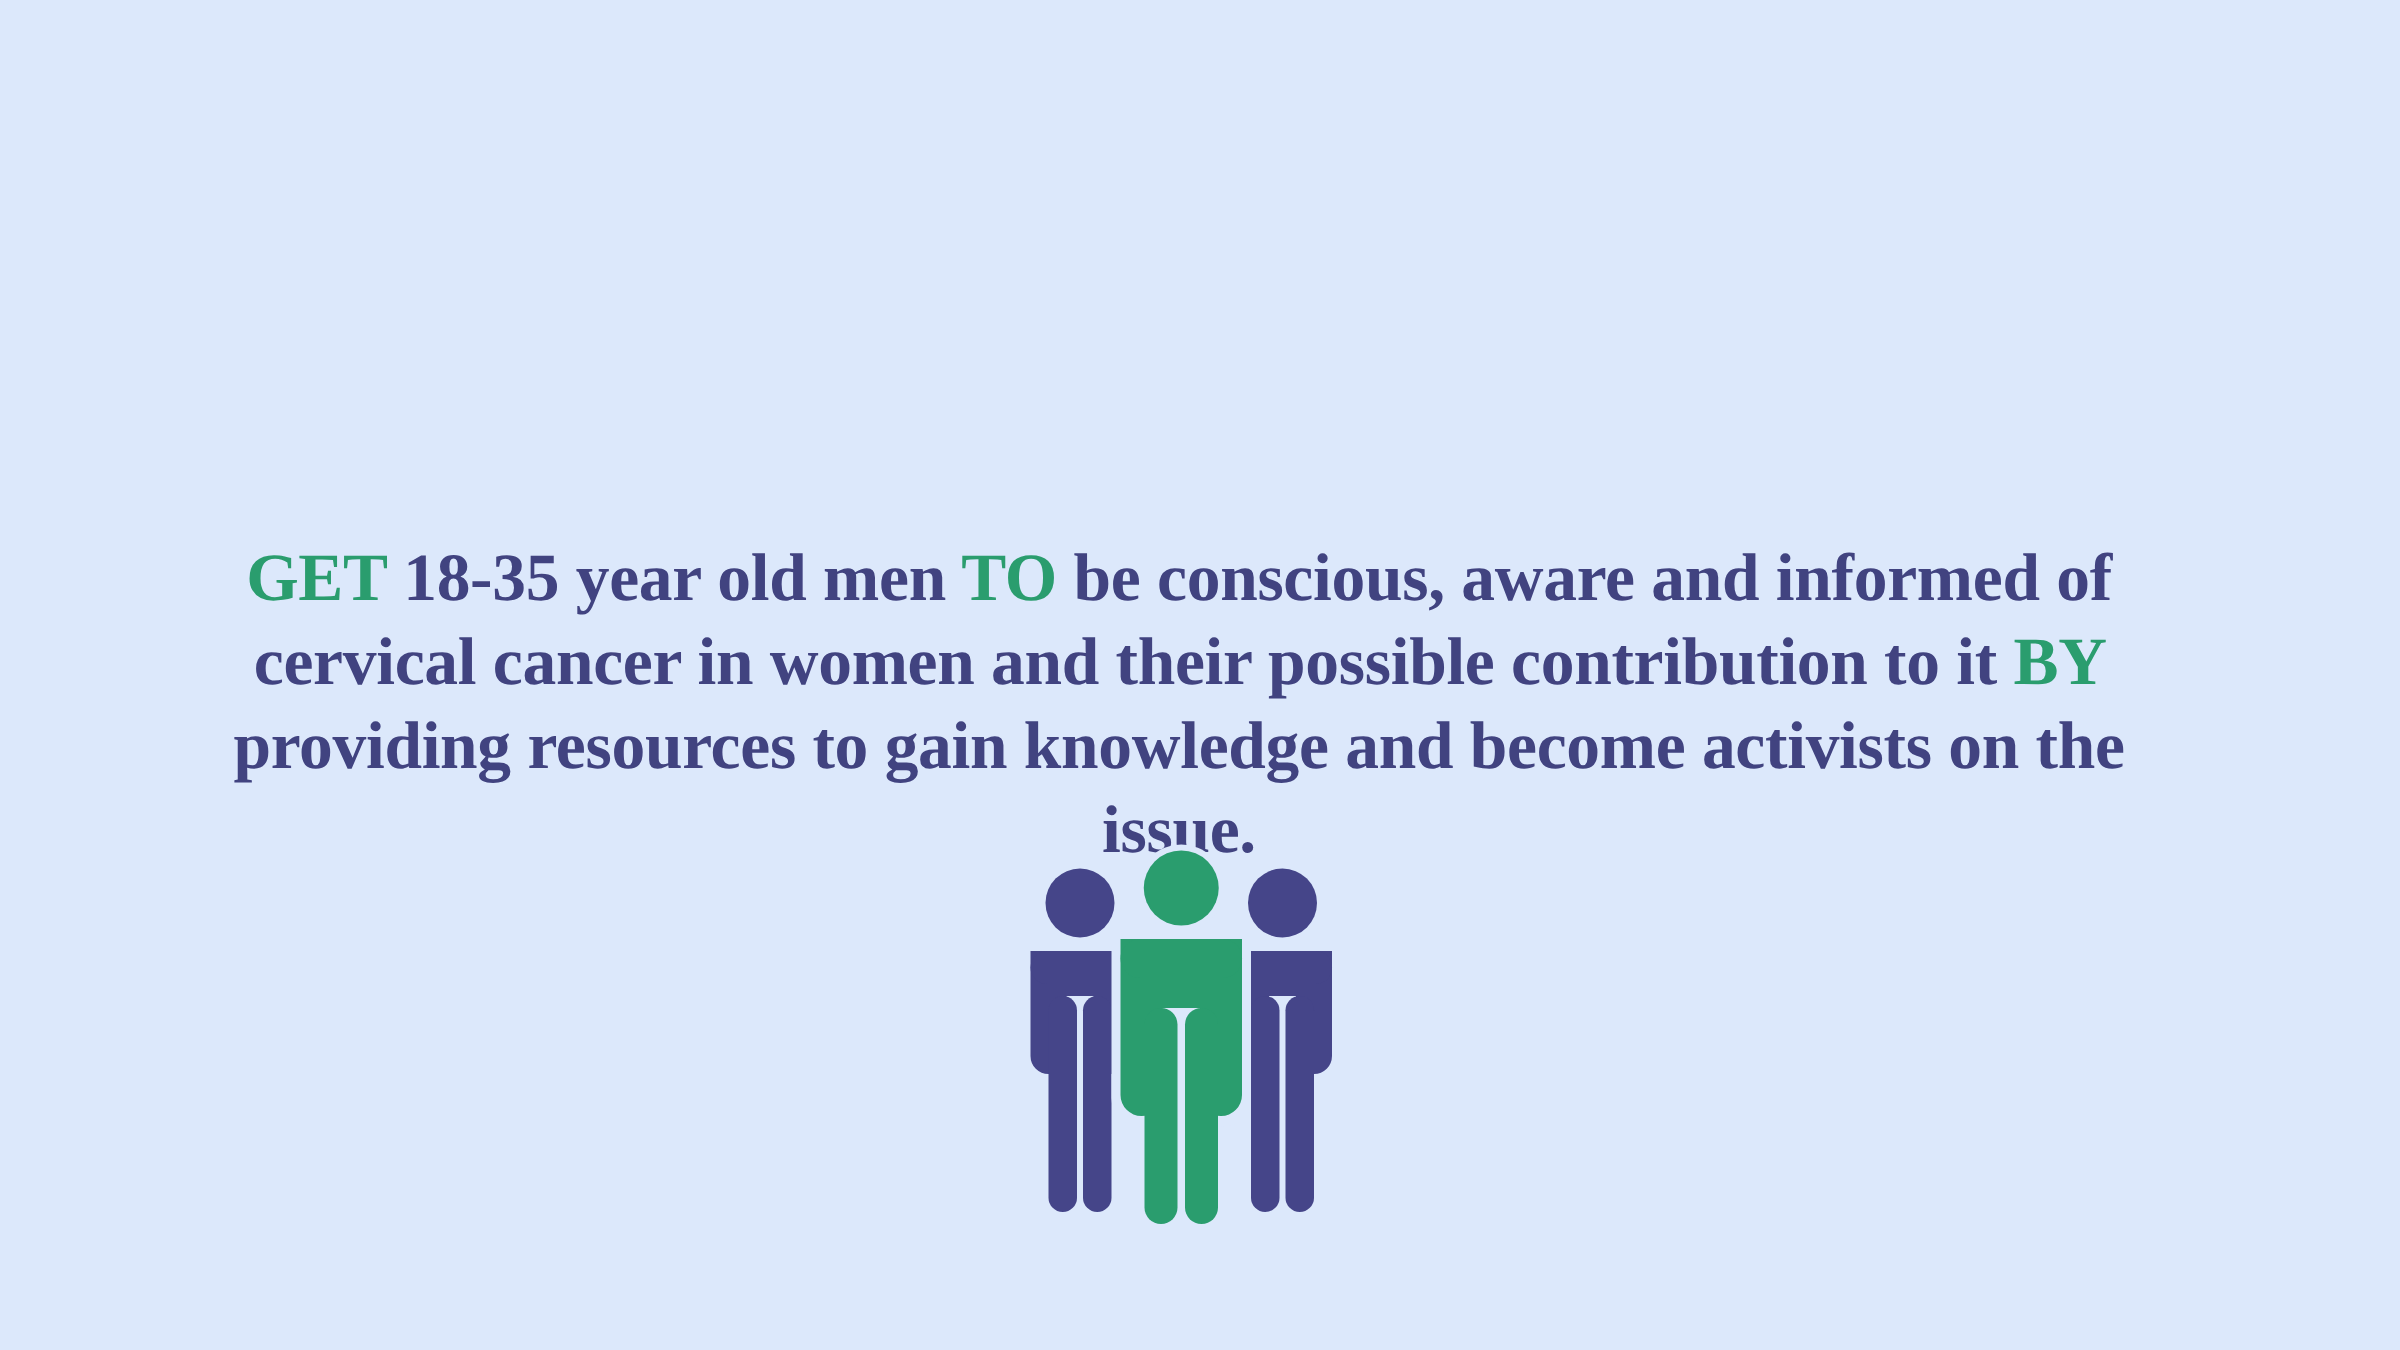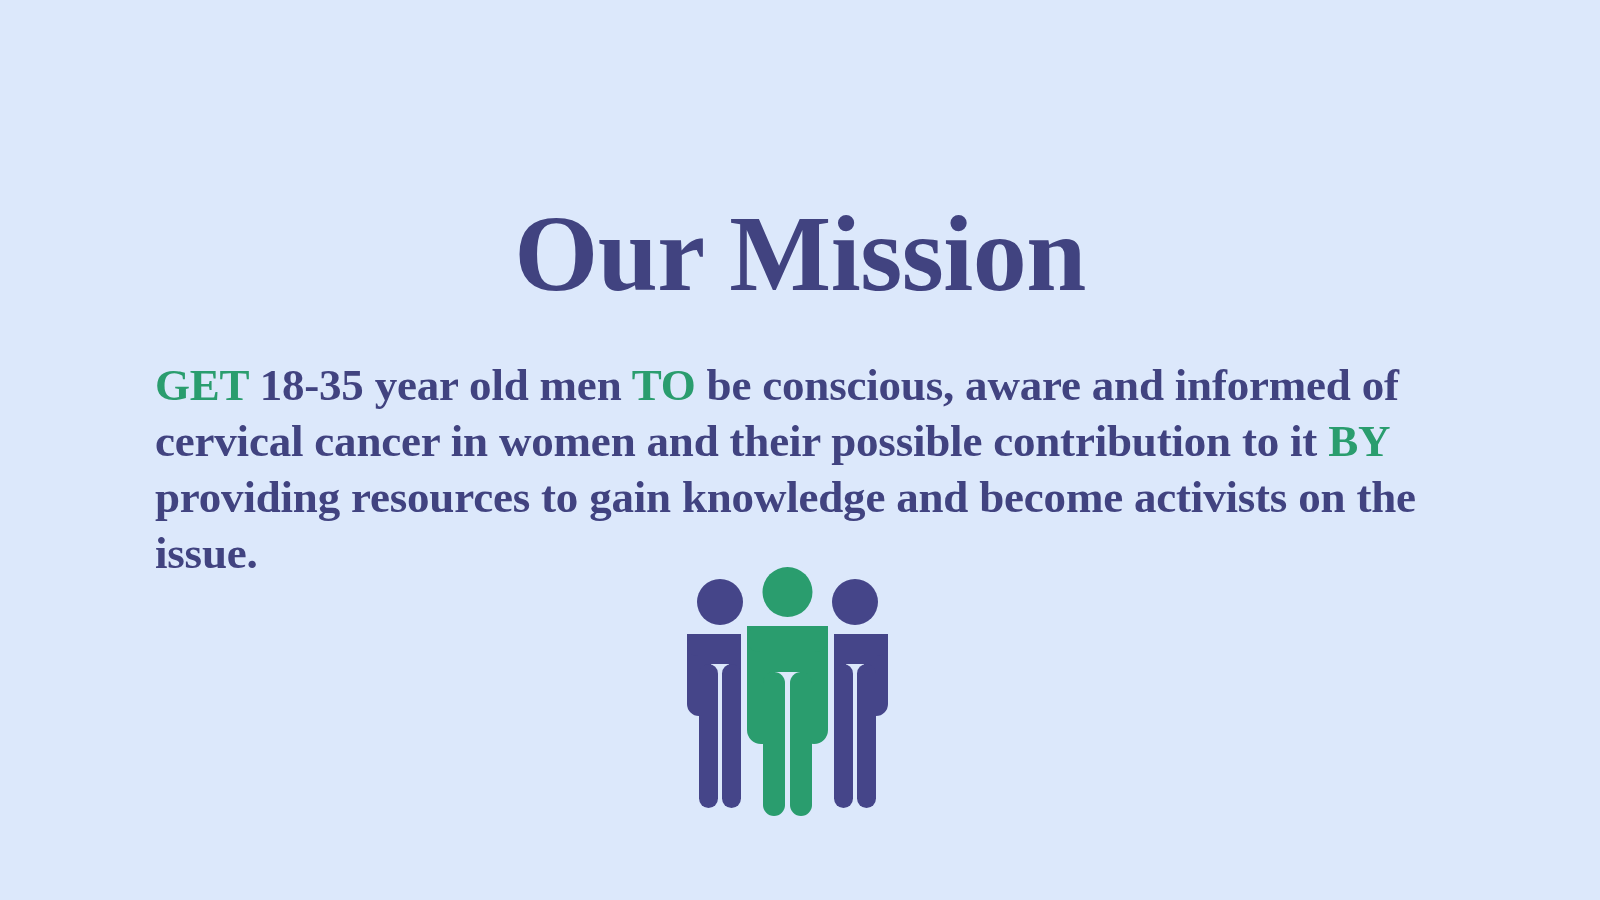--- a/index.html
+++ b/index.html
@@ -35,21 +35,21 @@
     letter-spacing: -0.5px;
     white-space: nowrap;
   }
 
   
   #mission-statement {
     position: absolute;
     top: 312px;
     left: 155px;
     width: 1262px;
-    text-align: left;
+    text-align: center;
     font-size: 45px;
     line-height: 56px;
     font-weight: bold;
     color: #414380;
     letter-spacing: -0.2px;
   }
   #mission-statement .kw {
     color: #2a9d6e;
   }
 
@@ -65,21 +65,20 @@
     display: block;
     width: 225px;
     height: 270px;
   }
 </style>
 </head>
 <body>
 
 <div id="slide" style="background: rgb(220, 232, 251);">
 
-  <h1 id="page-title">Our Mission</h1>
 
   <p id="mission-statement">
     <span class="kw" style="color: rgb(42, 157, 110);">GET</span>
     <span>18-35 year old men</span>
     <span class="kw" style="color: rgb(42, 157, 110);">TO</span>
     <span>be conscious, aware and informed of cervical cancer in women and their possible contribution to it</span>
     <span class="kw" style="color: rgb(42, 157, 110);">BY</span>
     <span>providing resources to gain knowledge and become activists on the issue.</span>
   </p>
 

